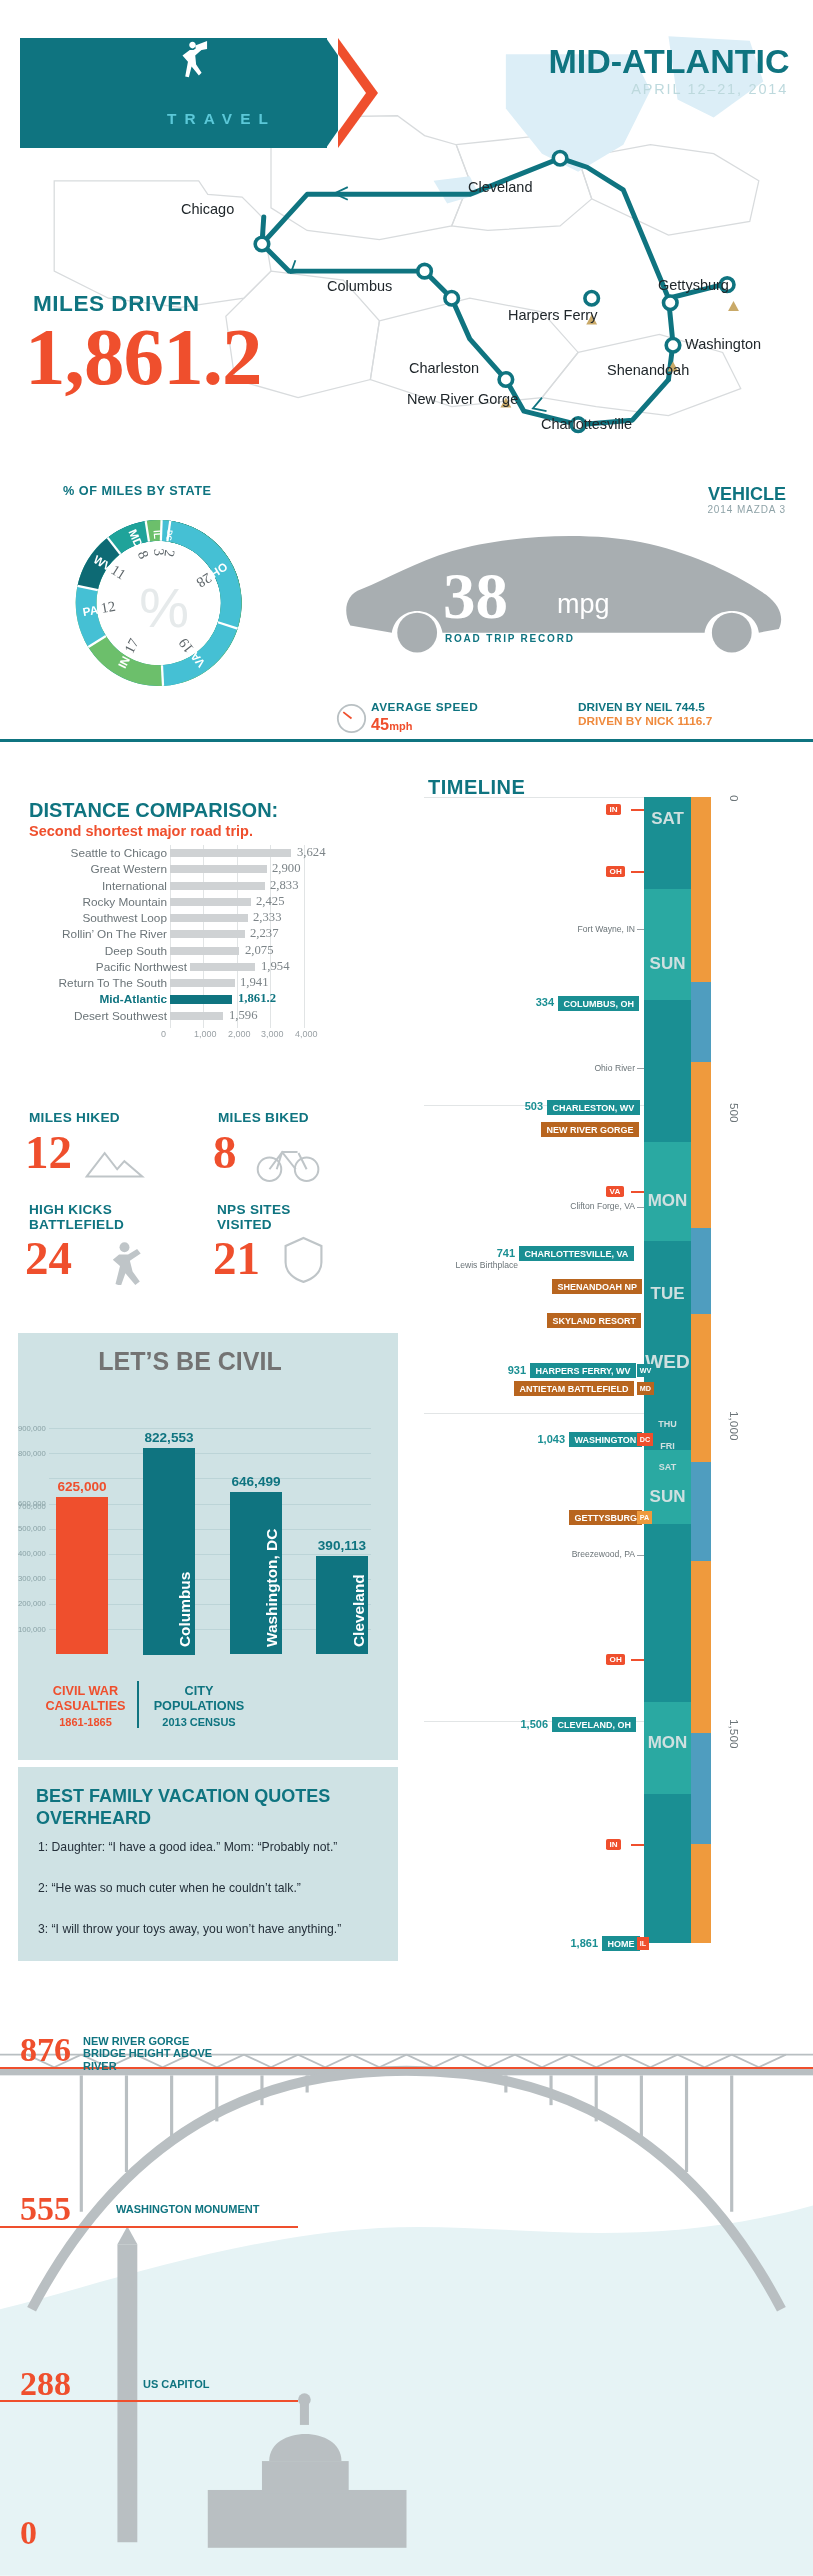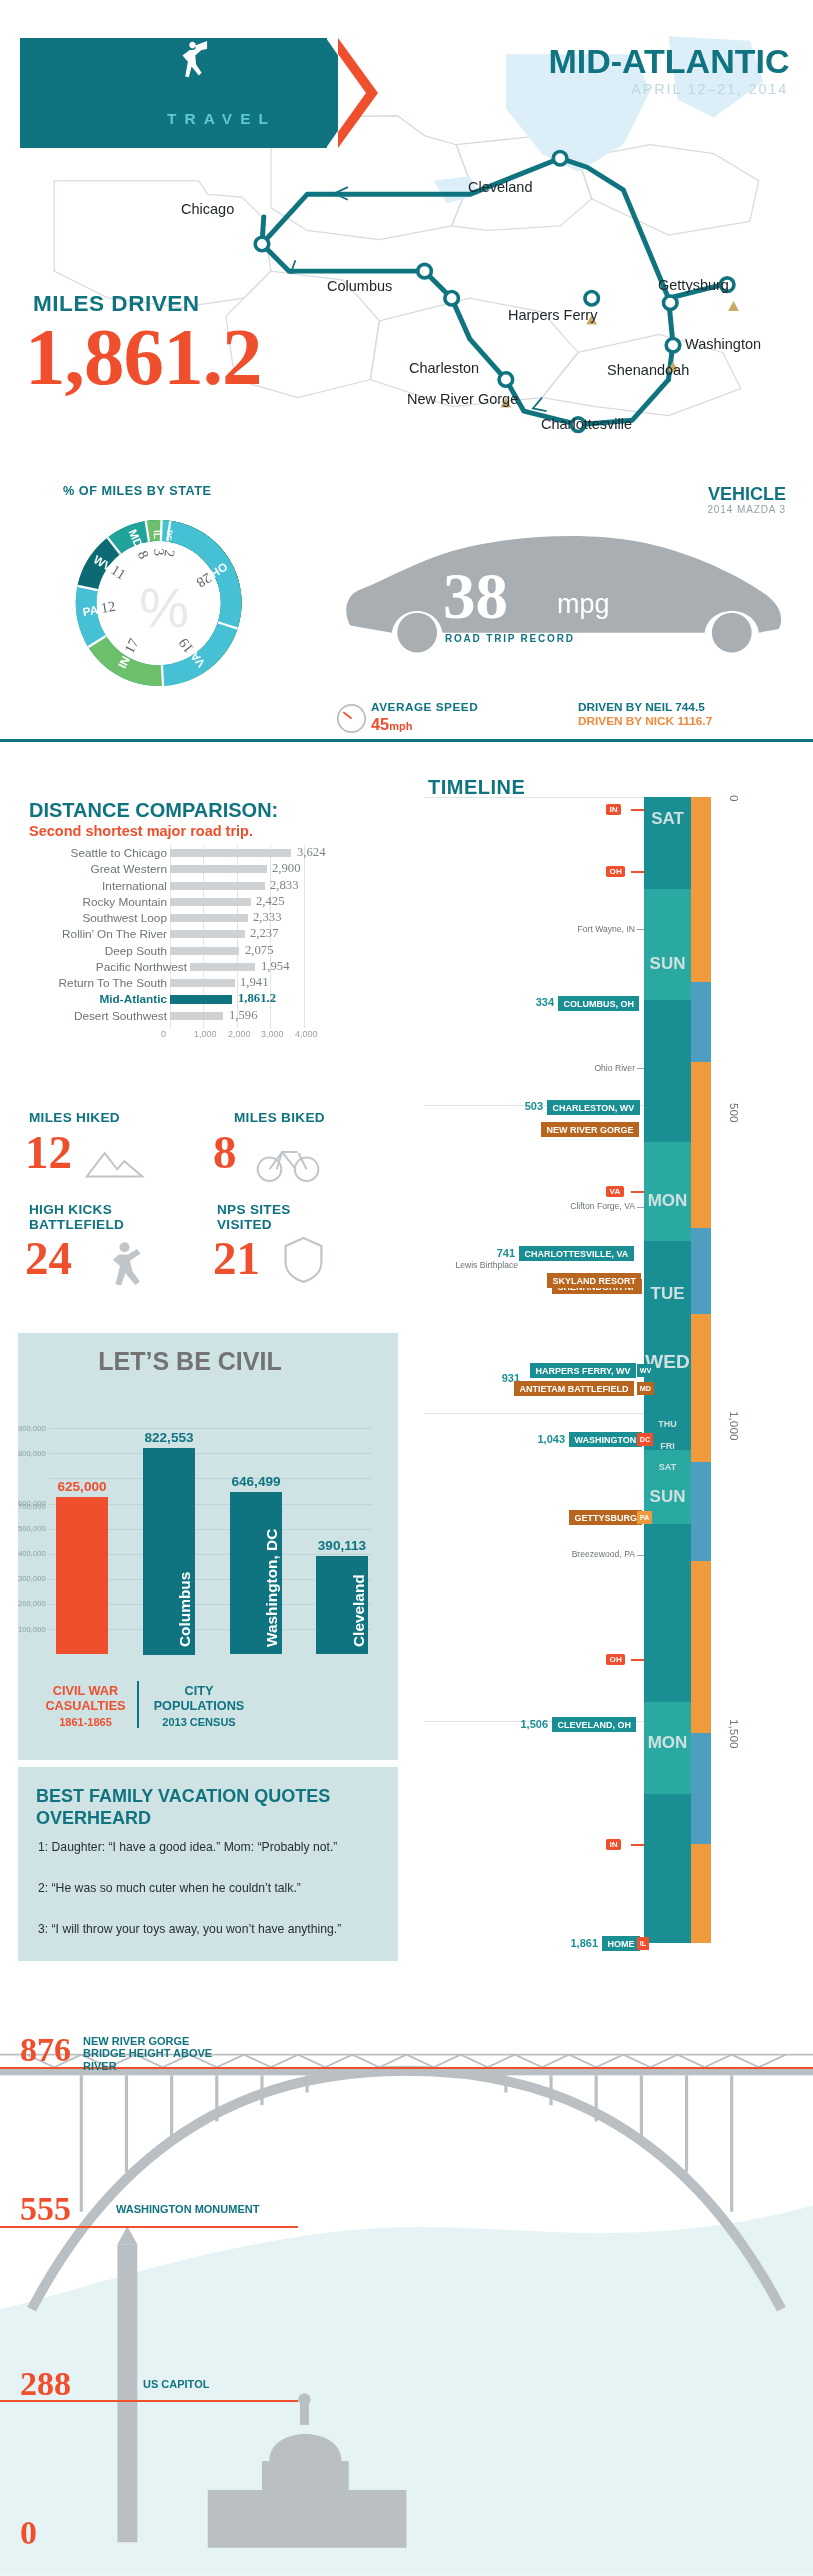--- a/index.html
+++ b/index.html
@@ -340,21 +340,21 @@
       <div class="dcaxis" style="left:261px;top:184px;">3,000</div>
       <div class="dcaxis" style="left:295px;top:184px;">4,000</div>
     </div>
 
   <div class="stat-lbl" style="left:29px;top:1110px;">MILES HIKED</div>
   <div class="stat-num" style="left:25px;top:1125px;">12</div>
   <svg style="position:absolute;left:83px;top:1146px;" width="63" height="34" viewBox="0 0 70 38">
     <path d="M4 34 L24 8 L38 26 L46 17 L66 34 Z" fill="none" stroke="#bfc5c8" stroke-width="2.2"></path>
   </svg>
 
-  <div class="stat-lbl" style="left:234px;top:1110px;">MILES BIKED</div>
+  <div class="stat-lbl" style="left:218px;top:1110px;">MILES BIKED</div>
   <div class="stat-num" style="left:213px;top:1125px;">8</div>
   <svg style="position:absolute;left:255px;top:1141px;" width="67" height="42" viewBox="0 0 74 46">
     <circle cx="16" cy="31" r="13" fill="none" stroke="#bfc5c8" stroke-width="2.2"></circle>
     <circle cx="57" cy="31" r="13" fill="none" stroke="#bfc5c8" stroke-width="2.2"></circle>
     <path d="M16 31 L30 12 L45 31 M30 12 L47 12 M30 12 L24 31 M57 31 L48 13" fill="none" stroke="#bfc5c8" stroke-width="2.2"></path>
   </svg>
 
   <div class="stat-lbl" style="left:29px;top:1202px;width:136px;line-height:15.4px;">HIGH KICKS BATTLEFIELD</div>
   <div class="stat-num" style="left:25px;top:1231px;">24</div>
   <svg style="position:absolute;left:101px;top:1240px;" width="47" height="45" viewBox="0 0 52 50">
@@ -462,23 +462,23 @@
       <div class="tl-mile" style="left:91px;top:359px;width:43px;">503</div>
       <div class="tl-stop" style="left:132px;top:381px;background:#b8651f;">NEW RIVER GORGE</div>
       <div class="tl-tick" style="left:197px;top:445px;background:#ef4f2d;">VA</div>
       <div style="position:absolute;left:222px;top:450px;width:12.7px;height:1.8px;background:#ef4f2d;"></div>
       <div class="tl-plain" style="left:81px;top:460px;width:145px;">Clifton Forge, VA</div>
       <div style="position:absolute;left:228px;top:466px;width:7.2px;height:0.9px;background:#9aa1a5;"></div>
       <div class="tl-stop" style="left:110px;top:505px;background:#1a8f93;">CHARLOTTESVILLE, VA</div>
       <div class="tl-mile" style="left:63px;top:506px;width:43px;">741</div>
       <div class="tl-plain" style="left:11px;top:520px;width:98px;line-height:9px;">Lewis Birthplace</div>
       <div class="tl-stop" style="left:143px;top:538px;background:#b8651f;">SHENANDOAH NP</div>
-      <div class="tl-stop" style="left:138px;top:532px;background:#b8651f;">SKYLAND RESORT</div>
+      <div class="tl-stop" style="left:138px;top:572px;background:#b8651f;">SKYLAND RESORT</div>
       <div class="tl-stop" style="left:121px;top:622px;background:#1a8f93;">HARPERS FERRY, WV</div>
-      <div class="tl-mile" style="left:68px;top:623px;width:43px;margin-top:8px;">931</div>
+      <div class="tl-mile" style="left:74px;top:623px;width:43px;">931</div>
       <div class="st-badge" style="left:228px;top:623px;background:#1a8f93;">WV</div>
       <div class="tl-stop" style="left:105px;top:640px;background:#b8651f;">ANTIETAM BATTLEFIELD</div>
       <div class="st-badge" style="left:228px;top:641px;background:#b8651f;">MD</div>
       <div class="tl-stop" style="left:160px;top:691px;background:#1a8f93;">WASHINGTON</div>
       <div class="tl-mile" style="left:113px;top:692px;width:43px;">1,043</div>
       <div class="st-badge" style="left:228px;top:692px;background:#ef4f2d;">DC</div>
       <div class="tl-stop" style="left:160px;top:769px;background:#b8651f;">GETTYSBURG</div>
       <div class="st-badge" style="left:228px;top:770px;background:#ef9a3d;">PA</div>
       <div class="tl-plain" style="left:81px;top:808px;width:145px;">Breezewood, PA</div>
       <div style="position:absolute;left:228px;top:814px;width:7.2px;height:0.9px;background:#9aa1a5;"></div>

